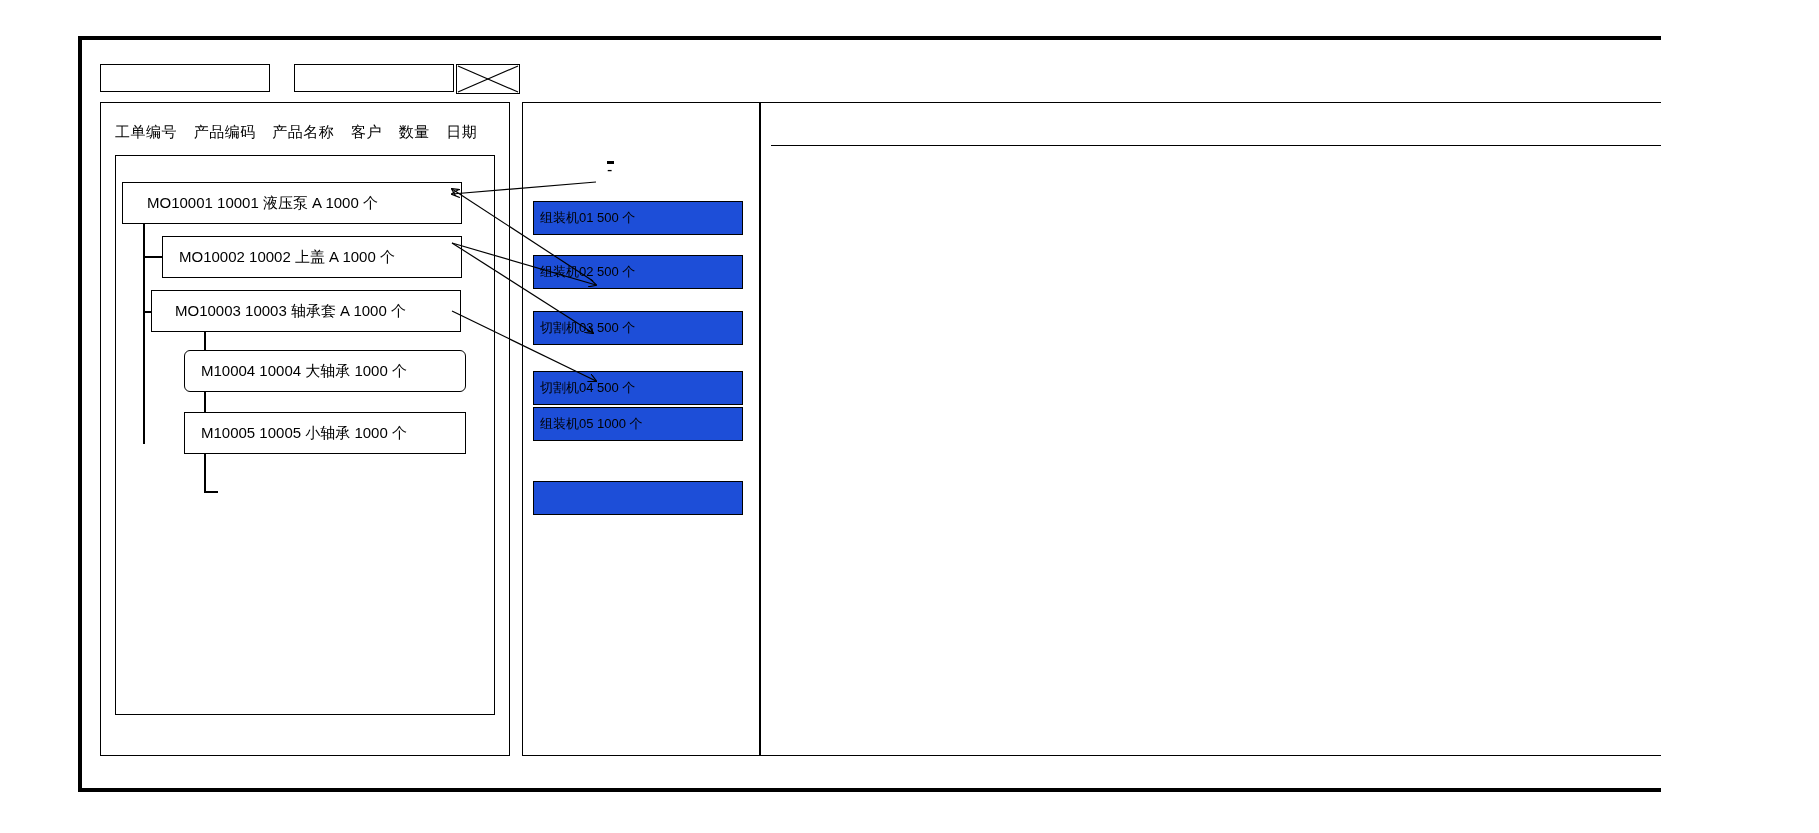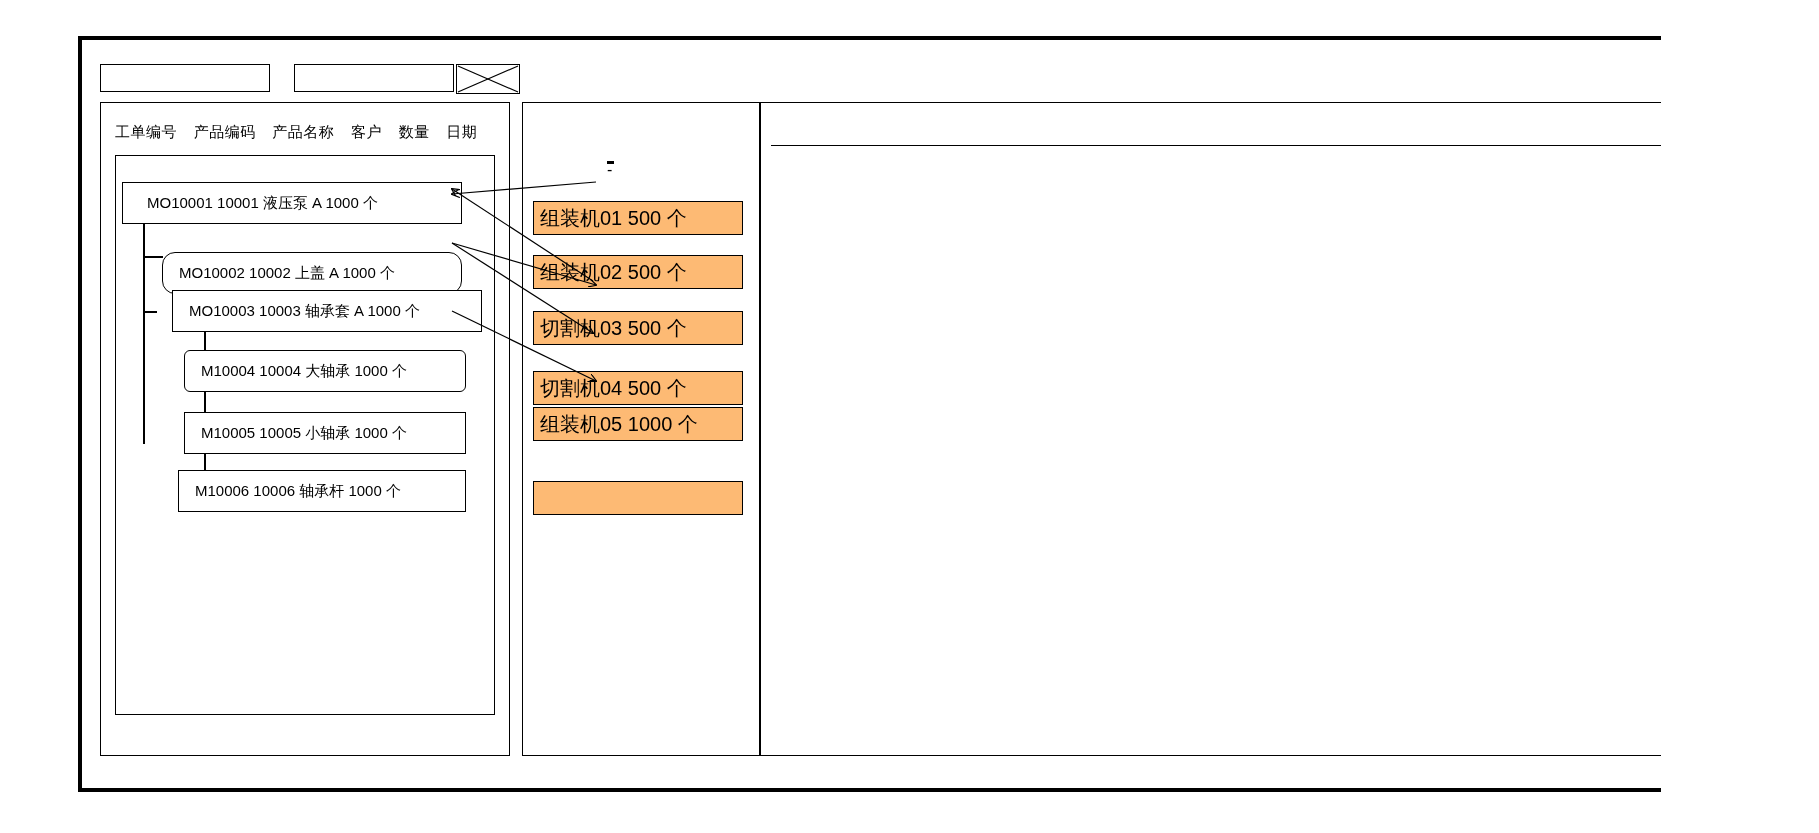--- a/index.html
+++ b/index.html
@@ -118,41 +118,41 @@
     box-sizing: border-box;
     background: #ffffff;
     display: flex;
     align-items: center;
     font-size: 15px;
     white-space: nowrap;
     height: 42px;
   }
   .node .txt { padding-left: 16px; }
   .node.lvl0 { left: 6px;  top: 26px;  width: 340px; padding-left: 8px; }
-  .node.lvl1a{ left: 46px; top: 96px;  width: 300px; border-radius: 13px; }
-  .node.lvl1b{ left: 56px; top: 134px; width: 310px; }
+  .node.lvl1a{ left: 46px; top: 80px;  width: 300px; }
+  .node.lvl1b{ left: 35px; top: 134px; width: 310px; padding-left: 7px; }
   .node.lvl2a{ left: 68px; top: 194px; width: 282px; border-radius: 6px; }
   .node.lvl2b{ left: 68px; top: 256px; width: 282px; }
   .node.lvl2c{ left: 62px; top: 314px; width: 288px; }
 
   
   .conn { position: absolute; background: #000000; }
 
   
   .mrow {
     position: absolute;
     left: 10px;
     width: 210px;
     height: 34px;
     border: 1.5px solid #000000;
     box-sizing: border-box;
-    background: #fdba74;
+    background: #1d4ed8;
     display: flex;
     align-items: center;
-    font-size: 20px;
+    font-size: 13px;
     white-space: nowrap;
   }
   .mrow .mtxt { padding-left: 6px; }
   .mrow-0 { top: 98px;  }
   .mrow-1 { top: 152px; }
   .mrow-2 { top: 208px; }
   .mrow-3 { top: 268px; }
   .mrow-4 { top: 304px; }
   .mrow-5 { top: 378px; }
 
@@ -214,23 +214,20 @@
         </div>
         <div class="node lvl1b">
           <span class="txt">MO10003  10003   轴承套 A    1000    个</span>
         </div>
         <div class="node lvl2a">
           <span class="txt">M10004 10004  大轴承  1000   个</span>
         </div>
         <div class="node lvl2b">
           <span class="txt">M10005  10005  小轴承  1000   个</span>
         </div>
-        <div class="node lvl2c">
-          <span class="txt">M10006  10006  轴承杆  1000   个</span>
-        </div>
 
       </div>
     </div>
 
     <div class="panel mid-panel">
       <div class="mid-dot">-</div>
 
       <div class="mrow mrow-0">
         <span class="mtxt">组装机01    500  个</span>
       </div>

